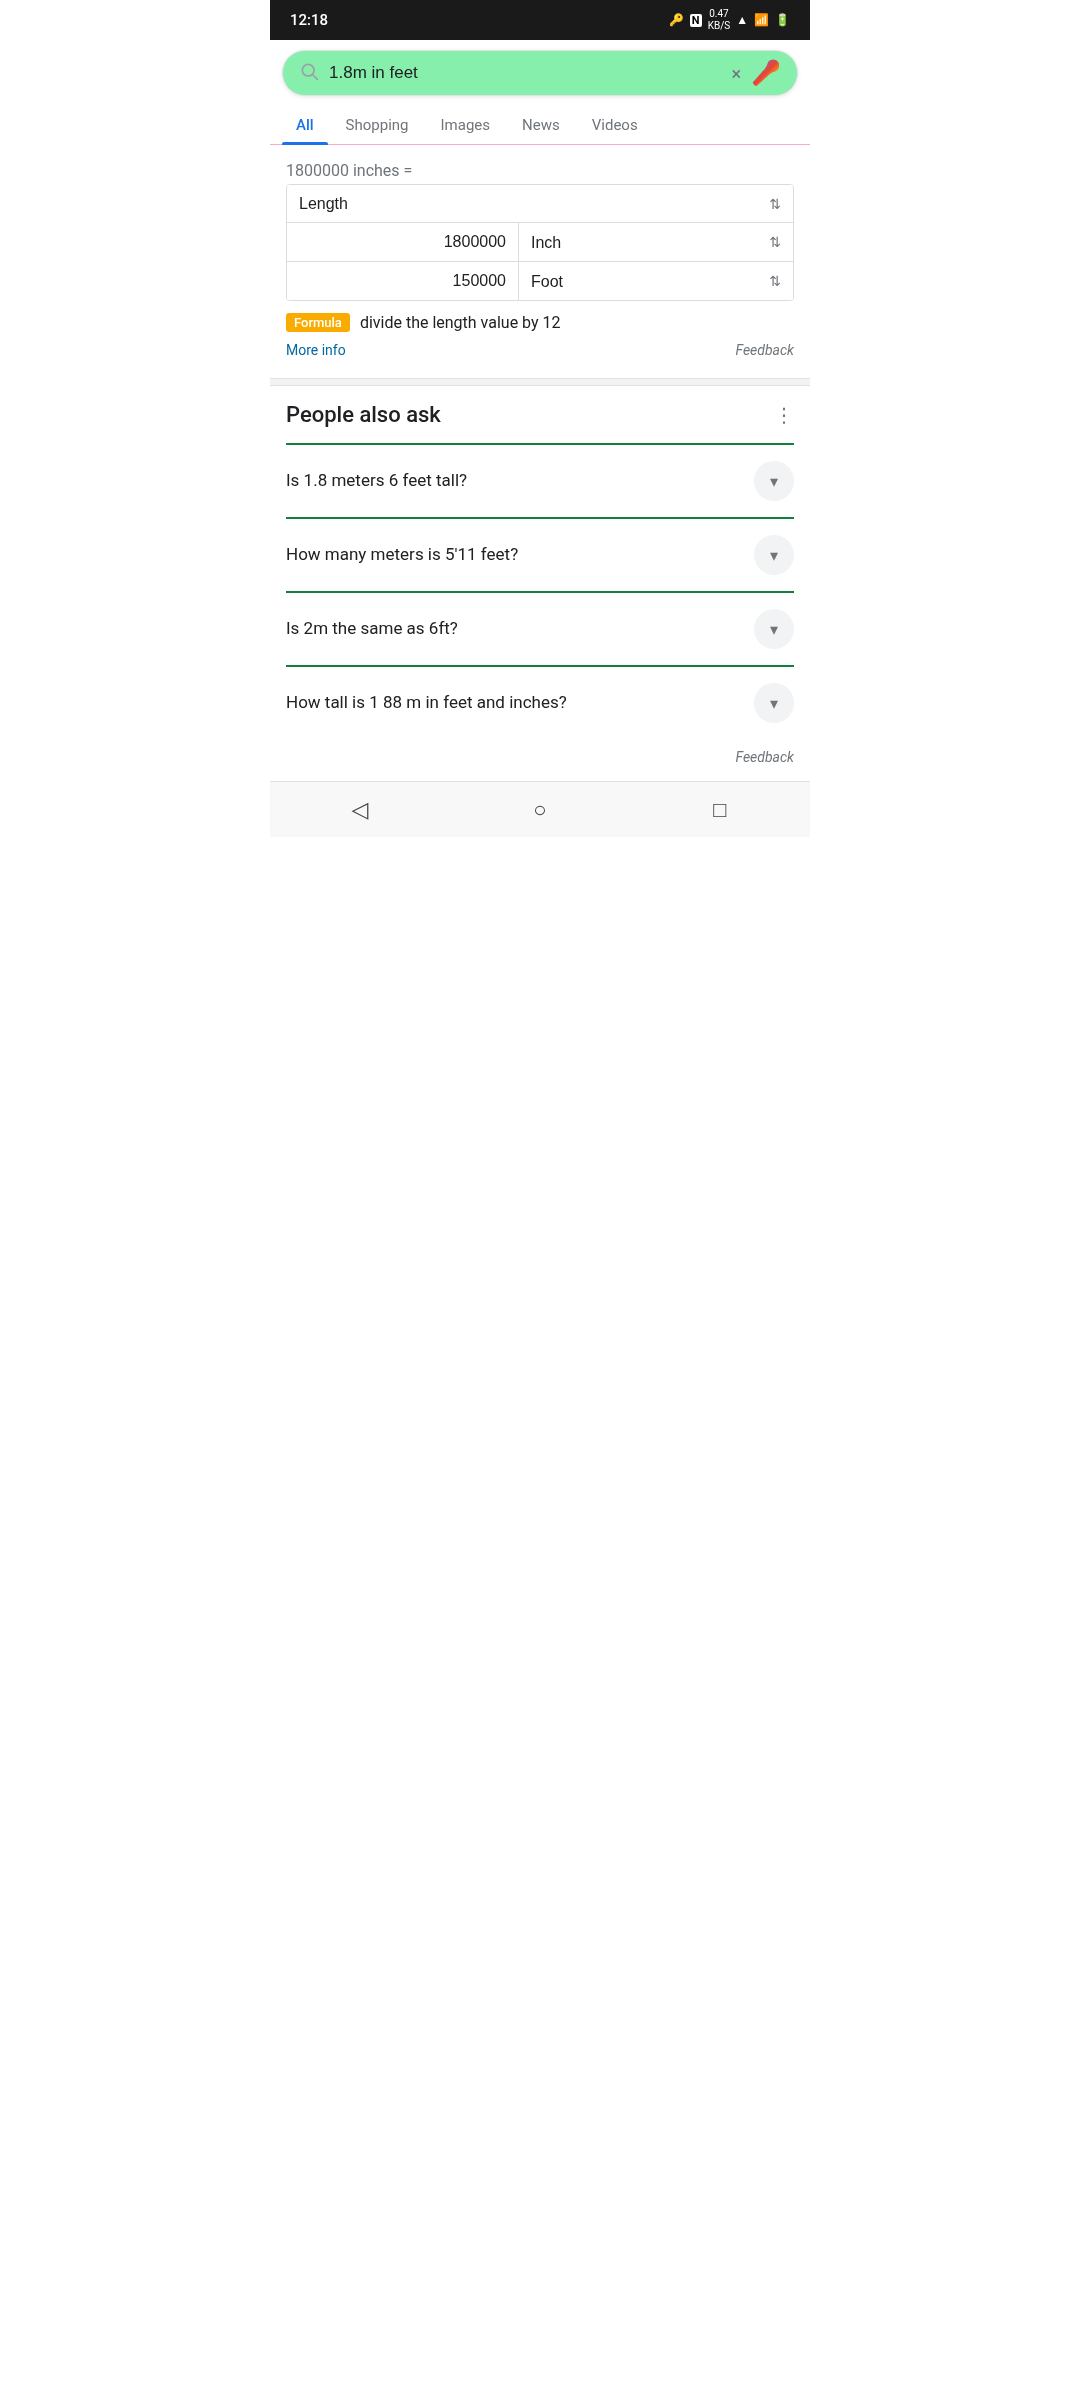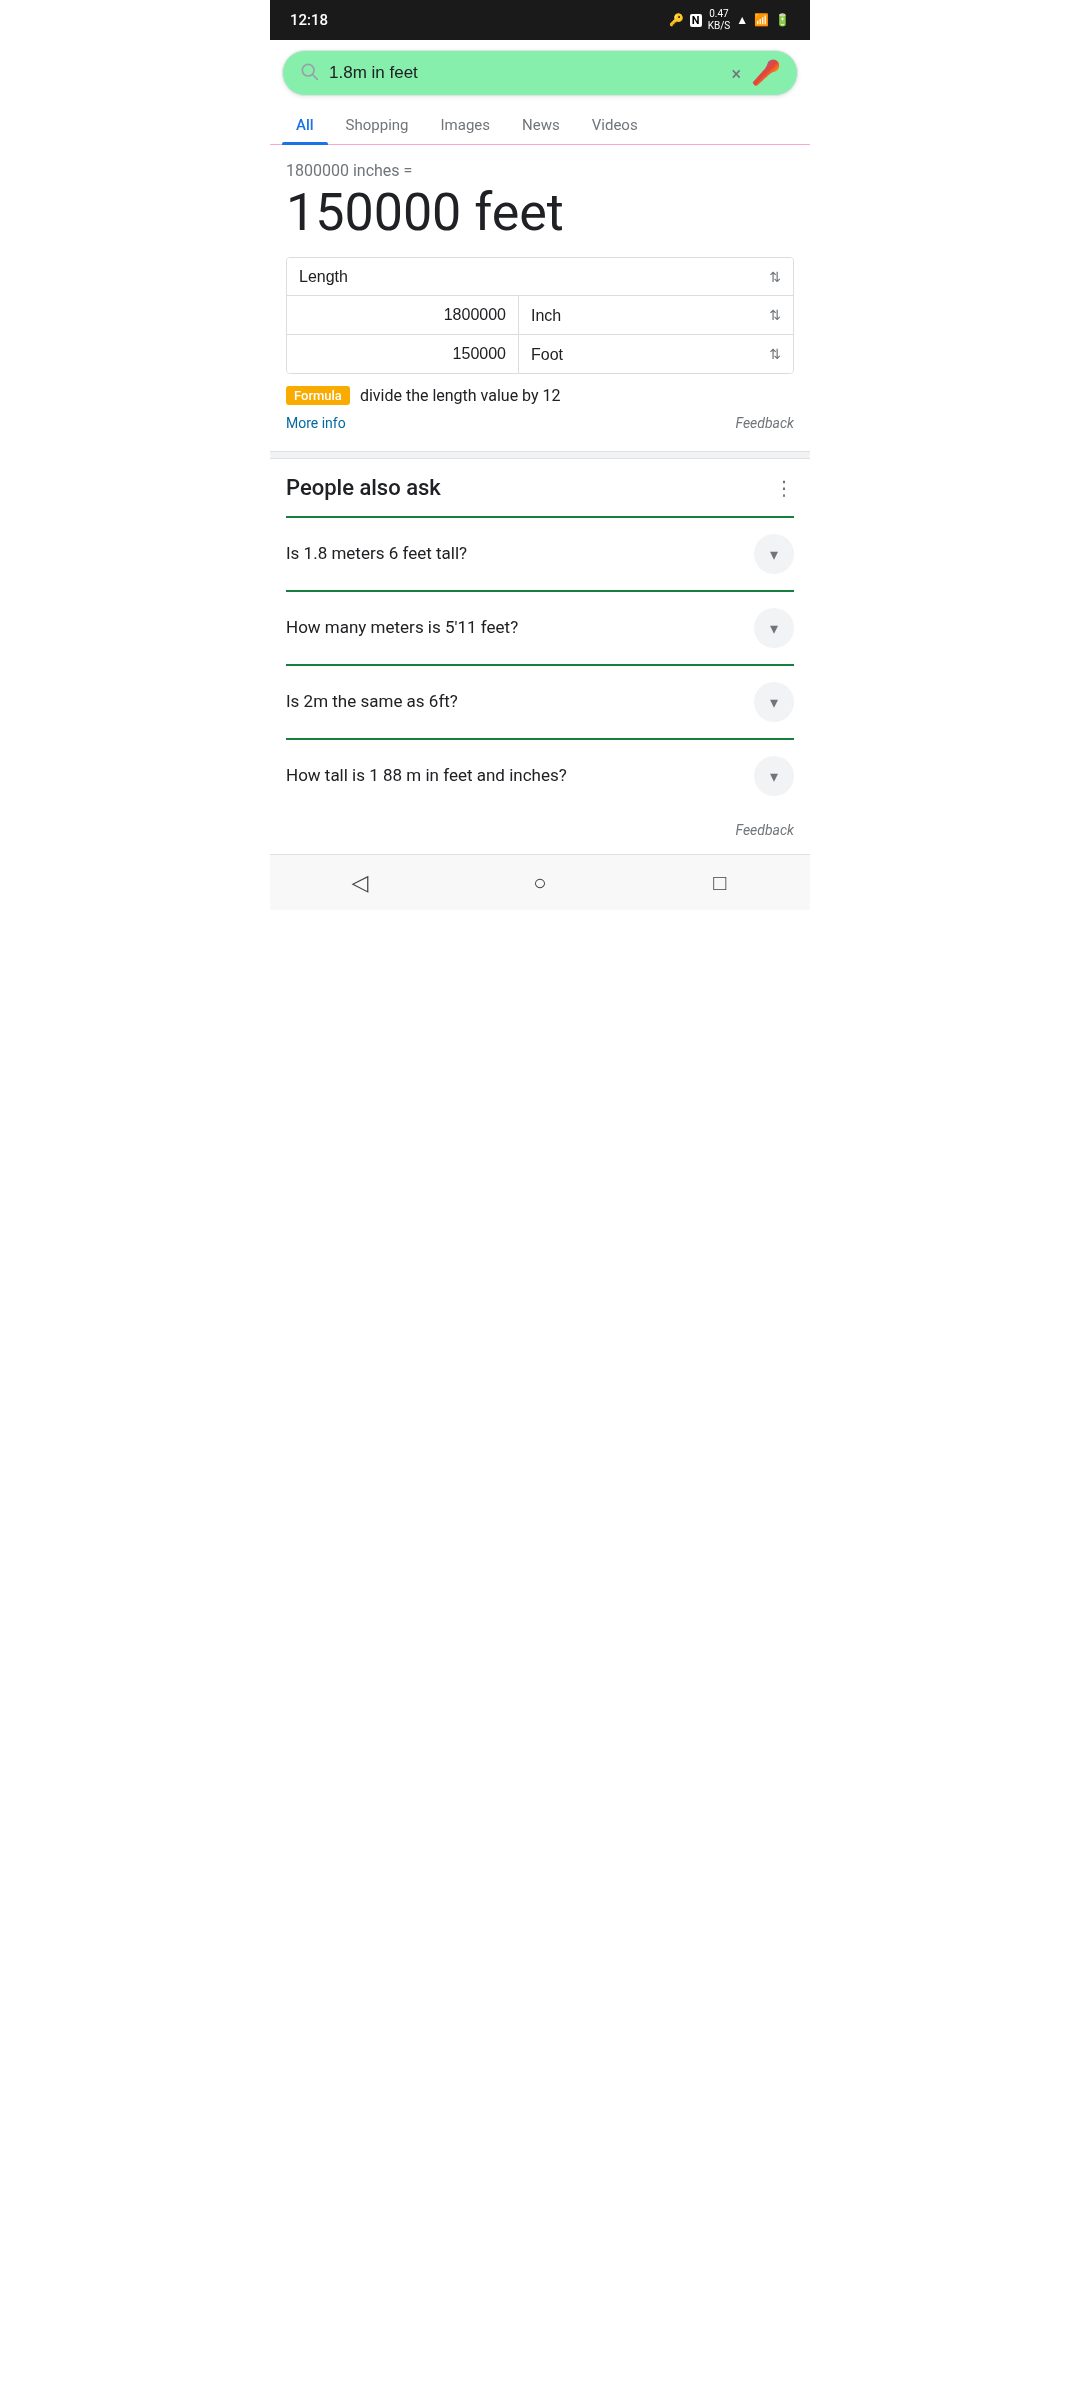--- a/index.html
+++ b/index.html
@@ -364,21 +364,20 @@
 <div class="tab-bar">
   <div class="tab-item active">All</div>
   <div class="tab-item">Shopping</div>
   <div class="tab-item">Images</div>
   <div class="tab-item">News</div>
   <div class="tab-item">Videos</div>
 </div>
 
 <div class="converter-section">
   <div class="converter-subtitle">1800000 inches =</div>
-  <div class="converter-result">150000 feet</div>
 
   <div class="converter-widget">
 
     <div class="converter-type-row select-wrapper">
       <select class="converter-select">
         <option>Length</option>
       </select>
     </div>
 
     <div class="converter-row">

